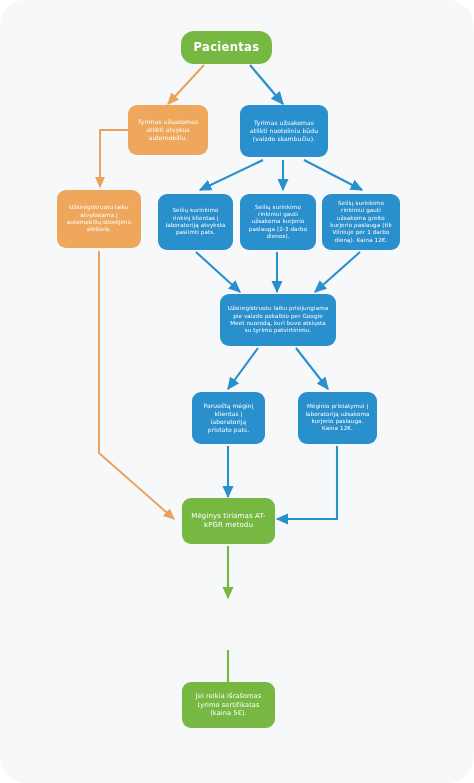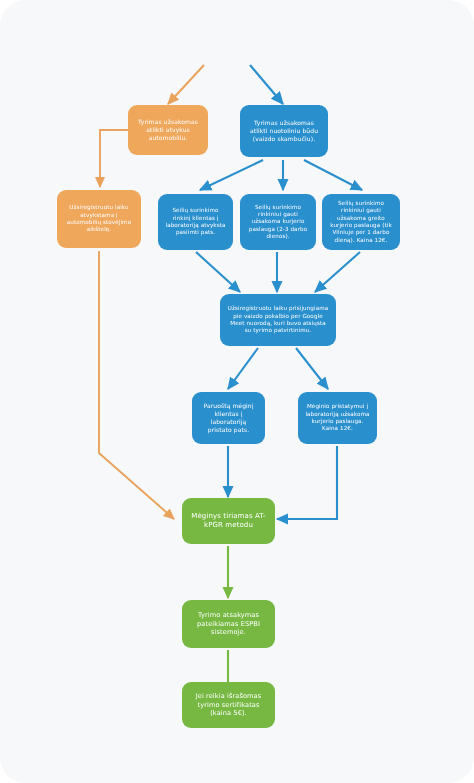--- a/index.html
+++ b/index.html
@@ -90,20 +90,23 @@
       <path d="M337,446 L337,519 L277,519" stroke="#2a8fcd" stroke-width="2.1" marker-end="url(#ah-blue)"></path>
 
       <path d="M99,251 L99,453 L174,519" stroke="#e9a25c" stroke-width="1.9" marker-end="url(#ah-orange)"></path>
 
       <path d="M228,546 L228,598" stroke="#77b843" stroke-width="2.1" marker-end="url(#ah-green)"></path>
 
       <path d="M228,650 L228,700" stroke="#77b843" stroke-width="2.1" marker-end="url(#ah-green)"></path>
     </g>
   </svg>
 
+  <div class="node green start" style="left:181px; top:31px; width:91px; height:33px;">
+    <span>Pacientas</span>
+  </div>
 
   <div class="node orange t60" style="left:128px; top:105px; width:80px; height:50px;">
     <span>Tyrimas užsakomas atlikti atvykus automobiliu.</span>
   </div>
 
   <div class="node blue t60" style="left:240px; top:105px; width:88px; height:52px;">
     <span>Tyrimas užsakomas atlikti nuotoliniu būdu (vaizdo skambučiu).</span>
   </div>
 
   <div class="node orange t55" style="left:57px; top:190px; width:84px; height:58px;">
@@ -131,21 +134,18 @@
   </div>
 
   <div class="node blue t55" style="left:298px; top:392px; width:79px; height:52px;">
     <span>Mėginio pristatymui į laboratoriją užsakoma kurjerio paslauga. Kaina 12€.</span>
   </div>
 
   <div class="node green t70" style="left:182px; top:498px; width:93px; height:46px;">
     <span>Mėginys tiriamas AT-kPGR metodu</span>
   </div>
 
-  <div class="node green t65" style="left:182px; top:600px; width:93px; height:48px;">
-    <span>Tyrimo atsakymas pateikiamas ESPBI sistemoje.</span>
-  </div>
 
   <div class="node green t65" style="left:182px; top:682px; width:93px; height:46px;">
     <span>Jei reikia išrašomas tyrimo sertifikatas (kaina 5€).</span>
   </div>
 
 </div>
 
 </body></html>

